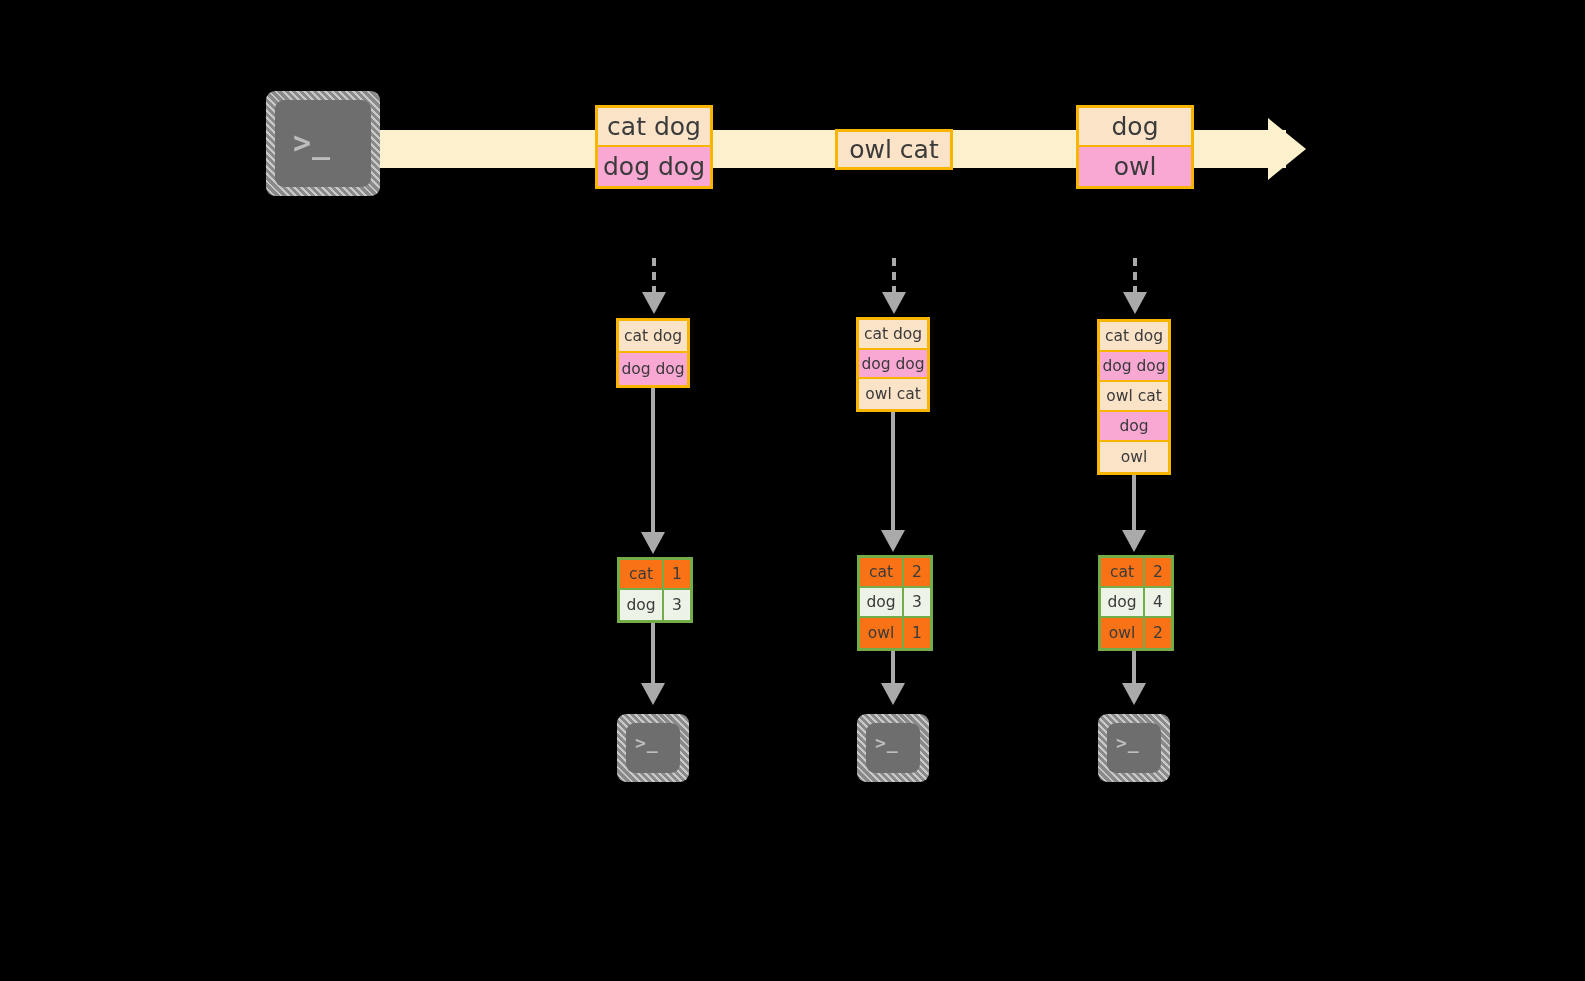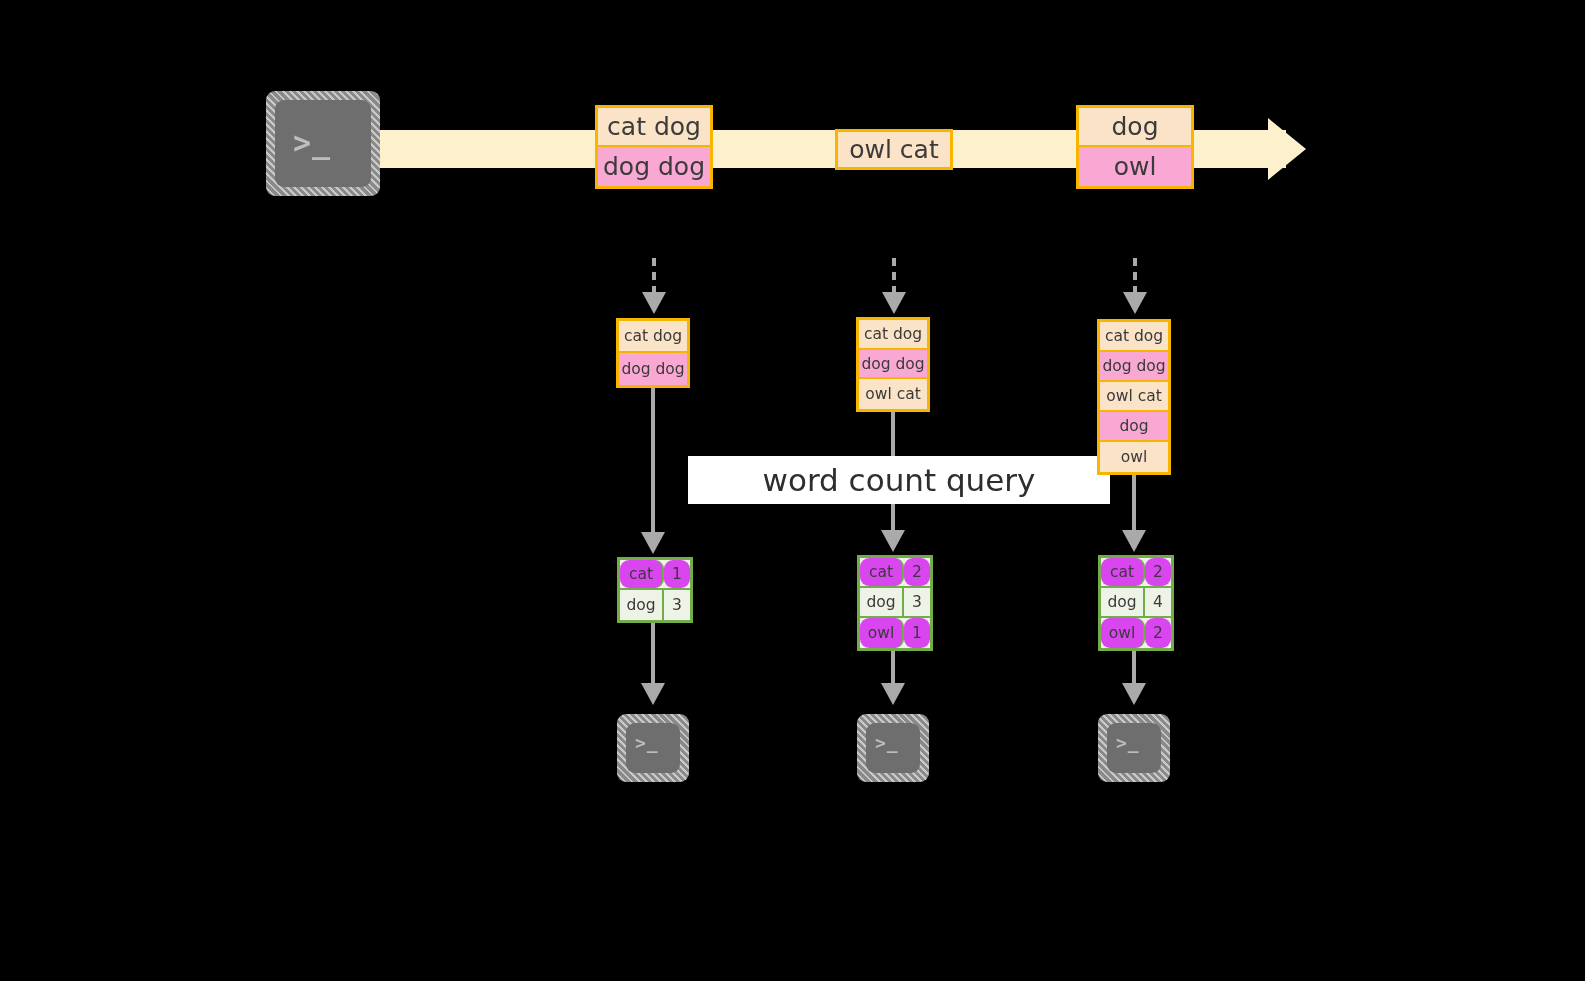--- a/index.html
+++ b/index.html
@@ -96,21 +96,21 @@
   .gkey, .gval {
     display: flex;
     align-items: center;
     justify-content: center;
     font-size: 15.5px;
     color: #3a3a3a;
     white-space: nowrap;
   }
   .gkey { width: 44px; border-right: 2px solid #72ad49; }
   .gval { width: 26px; }
-  .grow.shade .gkey, .grow.shade .gval { background: #d946ef; border-radius: 9px; }
+  .grow.shade .gkey, .grow.shade .gval { background: #f97316; }
   .grow.plain .gkey, .grow.plain .gval { background: #eef3e7; }
 
   
   .vline {
     position: absolute;
     width: 4px;
     background: #aaaaaa;
   }
   .vline.dashed {
     background: none;
@@ -233,23 +233,20 @@
 
   <div class="terminal" style="left:857px; top:714px; width:72px; height:68px;">
     <div class="terminal-inner">
       <div class="terminal-glyph" style="left:9px; top:11px; font-size:18px;">&gt;_</div>
     </div>
   </div>
 
   <div class="vline" style="left:1132px; top:474px; height:58px;"></div>
   <div class="vhead" style="left:1122px; top:530px;"></div>
 
-  <div class="query-band" style="left:688px; top:456px; width:422px; height:48px;">
-    <span>word count query</span>
-  </div>
 
   <div class="obox small" style="left:1097px; top:319px; width:74px; height:156px;">
     <div class="ocell shade">cat dog</div>
     <div class="ocell">dog dog</div>
     <div class="ocell shade">owl cat</div>
     <div class="ocell">dog</div>
     <div class="ocell shade">owl</div>
   </div>
 
   <div class="gbox" style="left:1098px; top:555px; width:76px; height:96px;">

